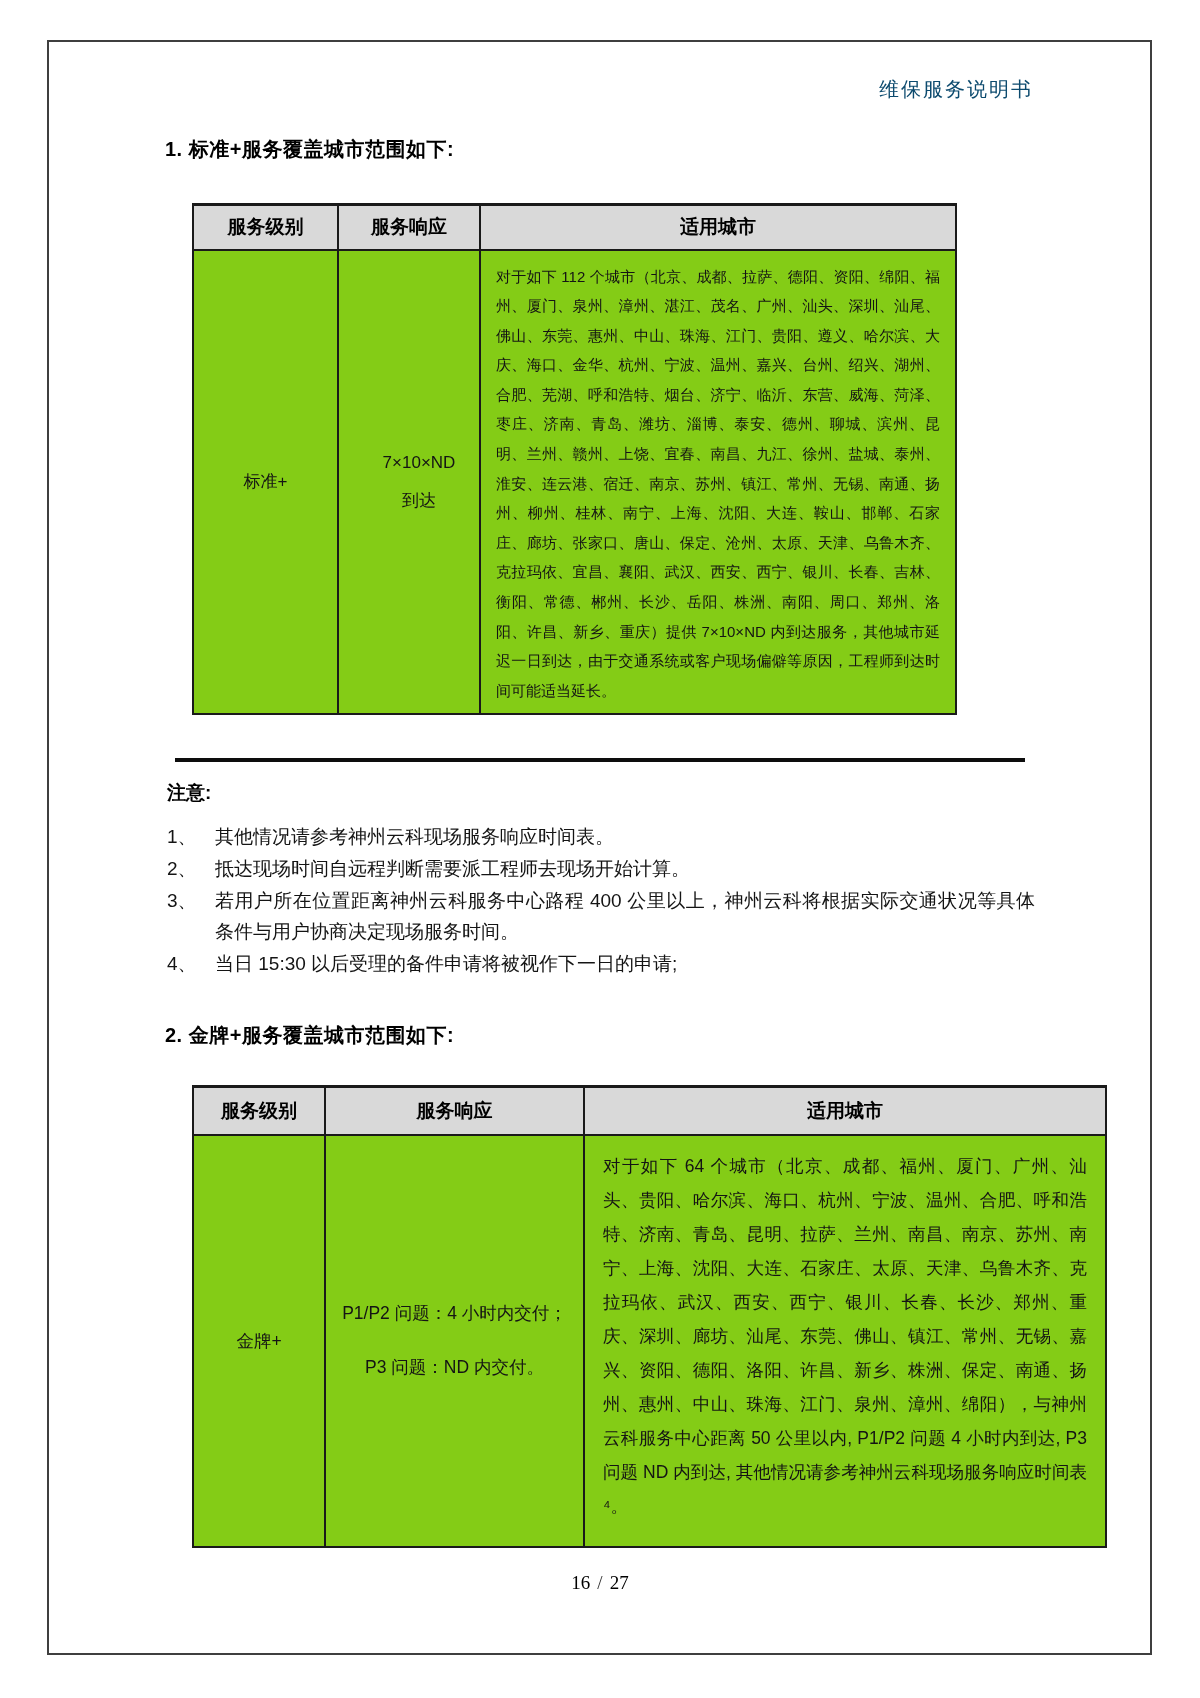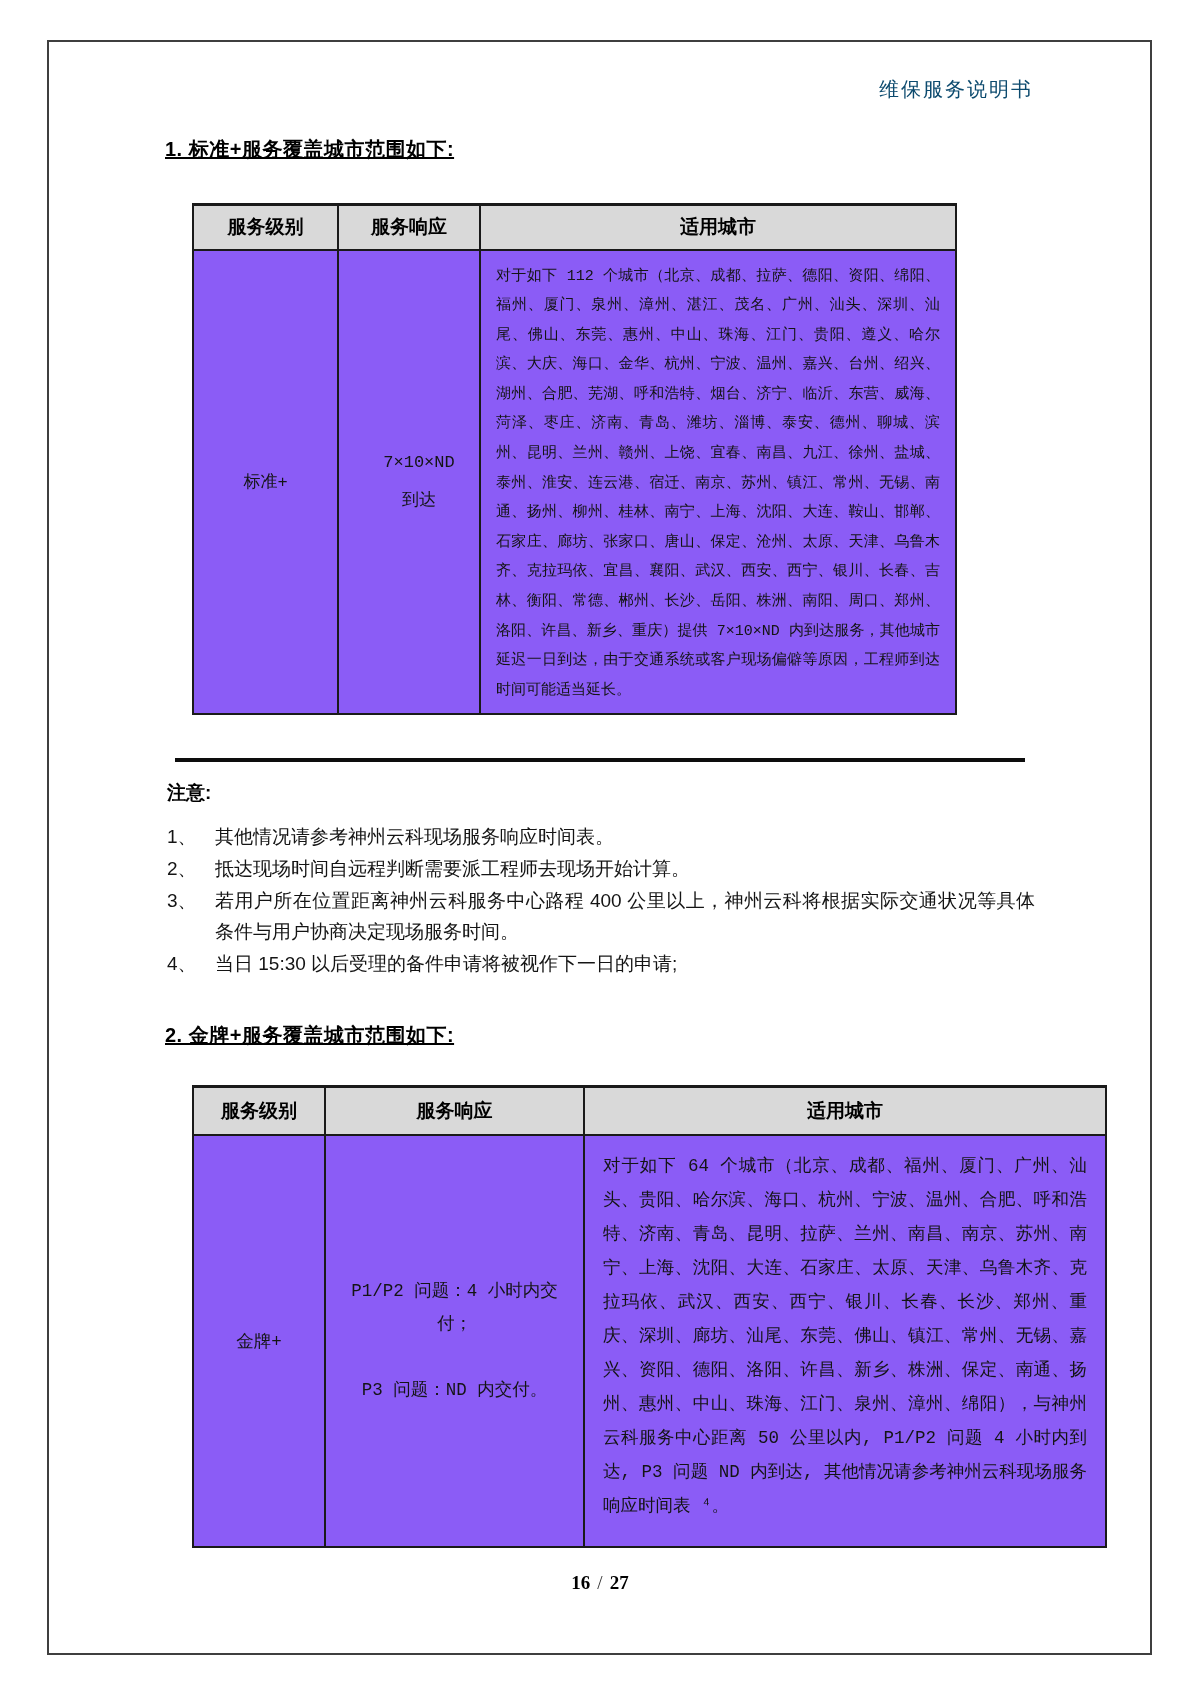--- a/index.html
+++ b/index.html
@@ -29,31 +29,29 @@
     letter-spacing: 2px;
   }
 
   .sec-heading {
     position: absolute;
     left: 165px;
     font-size: 20px;
     font-weight: bold;
     color: #000;
     letter-spacing: 0.5px;
-    text-decoration: underline;
   }
   .h1-1 { top: 136px; }
   .h1-2 { top: 1022px; }
 
   table.svc-table {
     position: absolute;
     border-collapse: collapse;
     table-layout: fixed;
-    background: #8b5cf6;
-    font-family: Liberation Mono, monospace;
+    background: #84cc16;
   }
   .svc-table th {
     background: #d9d9d9;
     font-weight: bold;
     font-size: 19px;
     color: #000;
     text-align: center;
     vertical-align: middle;
     border: 2px solid #1a1a1a;
     border-top-width: 3px;
@@ -115,38 +113,38 @@
     text-align: justify;
   }
 
   .t2 { left: 192px; top: 1085px; width: 913px; }
   .t2 col.c1 { width: 132px; }
   .t2 col.c2 { width: 259px; }
   .t2 col.c3 { width: 522px; }
   .t2 thead tr { height: 48px; }
   .t2 tbody tr { height: 412px; }
   .t2 .cell-center { text-align: center; font-size: 17.5px; }
-  .t2 .cell-response { white-space: pre-line; line-height: 33px; padding: 0 14px; }
+  .t2 .cell-response { white-space: pre-line; line-height: 27px; padding: 0 14px; }
   .t2 .cell-body {
     vertical-align: top;
     font-size: 17.5px;
     line-height: 34px;
     text-align: justify;
     padding: 13px 18px 8px 18px;
   }
 
   .page-footer {
     position: absolute;
     left: 0; right: 0; top: 1572px;
     text-align: center;
     font-family: "Liberation Serif", serif;
     font-size: 19px;
     color: #000;
   }
-  .page-footer .num { font-weight: bold; }
+  .page-footer .num { font-weight: normal; }
   .page-footer .slash { font-weight: normal; margin: 0 7px; color: #333; }
 </style>
 </head>
 <body>
 
 <div class="page">
 
   <div class="frame"></div>
 
   <div class="doc-header">维保服务说明书</div>

